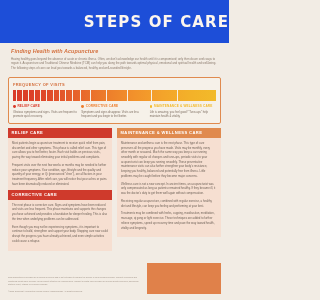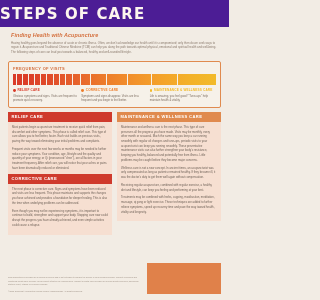--- a/index.html
+++ b/index.html
@@ -9,25 +9,25 @@
     height: 300px;
     background: #f2ece4;
     font-family: "Liberation Sans", sans-serif;
     overflow: hidden;
     position: relative;
   }
 
   
   .header-band {
     width: 100%;
-    height: 27px;
-    background: #4c1d95;
+    height: 43px;
+    background: #1d4ed8;
     display: flex;
     align-items: center;
-    justify-content: flex-start;
+    justify-content: flex-end;
   }
   .header-title {
     color: #fdf6ee;
     font-size: 15px;
     font-weight: bold;
     letter-spacing: 1.1px;
     font-family: "DejaVu Sans", sans-serif;
   }
 
   

